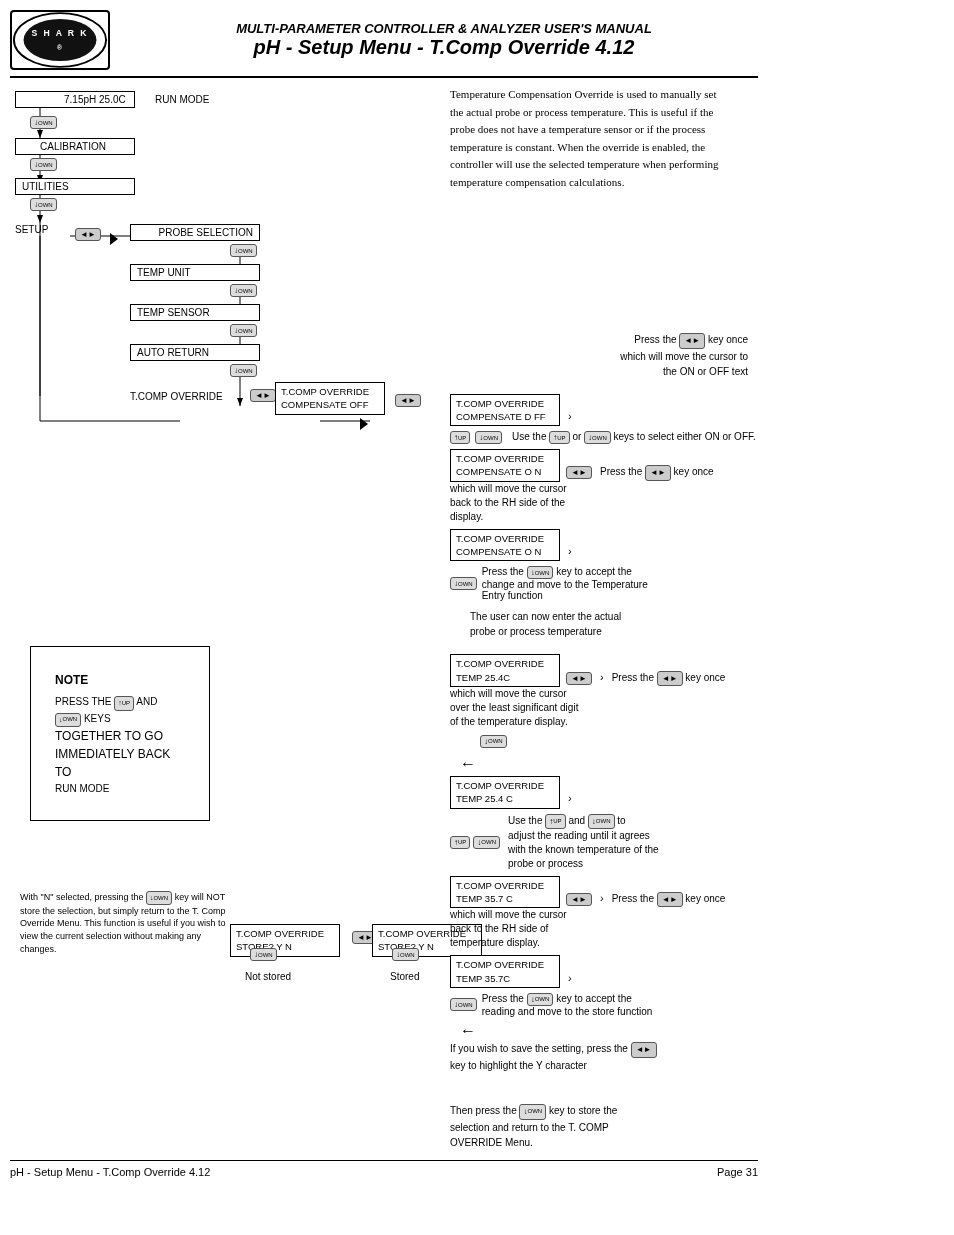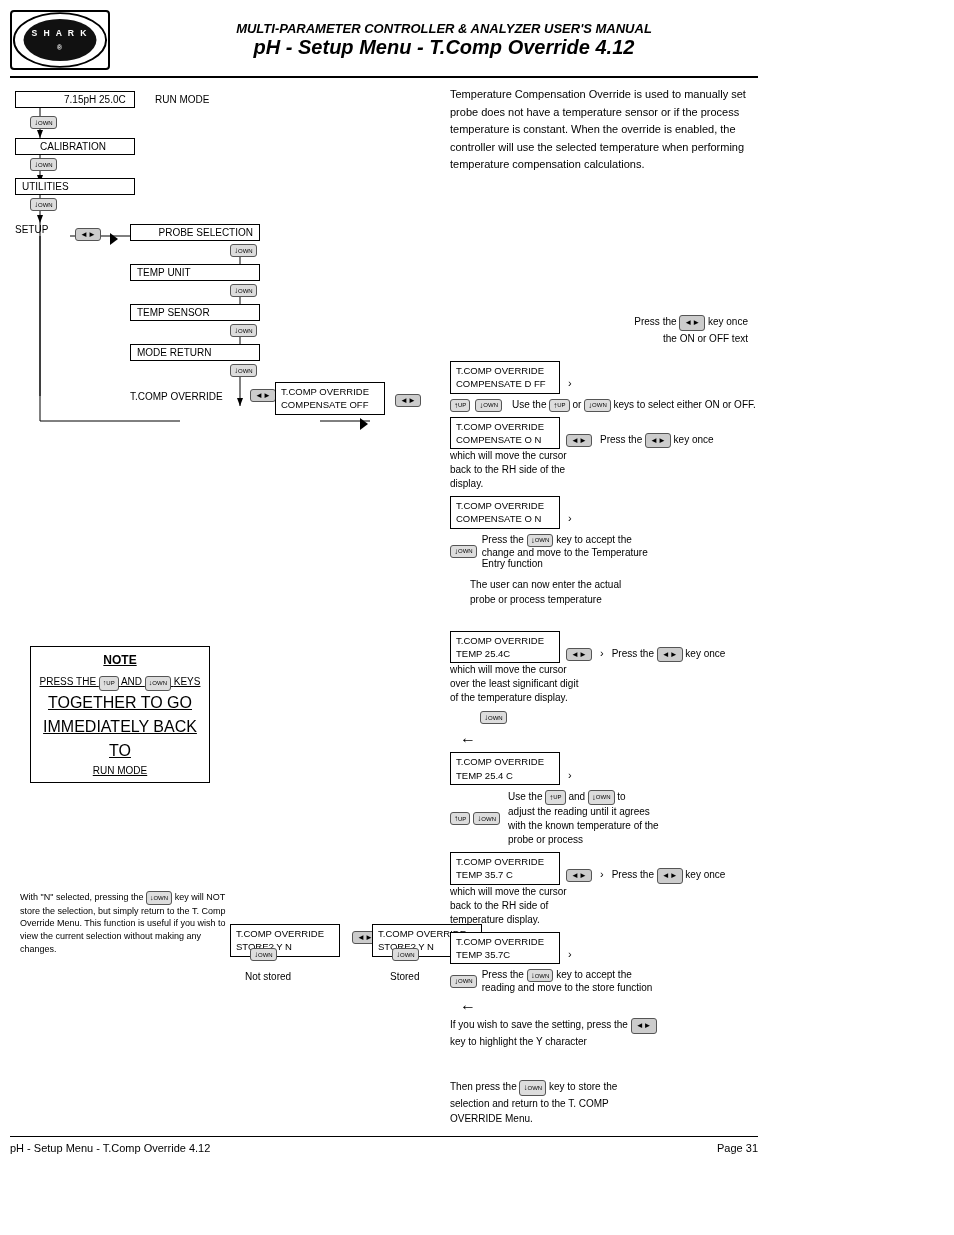--- a/index.html
+++ b/index.html
@@ -112,26 +112,24 @@
       height: 100%;
       pointer-events: none;
     }
     
     .d-item {
       position: absolute;
     }
     
     .note-box {
       border: 1px solid #000;
-      padding: 4px;
-      text-align: center;
+      padding: 24px;
       font-size: 10px;
       line-height: 1.5;
       width: 180px;
-      text-decoration: underline;
     }
     .note-box .note-title {
       font-weight: bold;
       font-size: 12px;
     }
     
     .dbox {
       border: 1px solid #000;
       padding: 2px 5px;
       display: inline-block;
@@ -259,21 +257,21 @@
         </div>
 
         <div class="d-item" style="left:120px; top:218px;">
           <div class="menu-box" style="min-width:130px;">TEMP SENSOR</div>
         </div>
         <div class="d-item" style="left:220px; top:238px;">
           <span class="btn-icon">↓<span style="font-size:6px">OWN</span></span>
         </div>
 
         <div class="d-item" style="left:120px; top:258px;">
-          <div class="menu-box" style="min-width:130px;">MODE RETURN</div>
+          <div class="menu-box" style="min-width:130px;">AUTO RETURN</div>
         </div>
         <div class="d-item" style="left:220px; top:278px;">
           <span class="btn-icon">↓<span style="font-size:6px">OWN</span></span>
         </div>
 
         <div class="d-item" style="left:120px; top:305px;">
           <span>T.COMP OVERRIDE</span>
         </div>
 
         <div class="d-item" style="left:240px; top:303px;">
@@ -294,21 +292,21 @@
         <div class="d-item" style="left:20px; top:560px;">
           <div class="note-box">
             <div class="note-title">NOTE</div>
             <div style="margin-top:5px; font-size:10px;">
               <span>PRESS THE</span>
               <span class="btn-icon" style="font-size:7px">↑<span style="font-size:6px">UP</span></span>
               <span>AND</span>
               <span class="btn-icon" style="font-size:7px">↓<span style="font-size:6px">OWN</span></span>
               <span>KEYS</span>
             </div>
-            <div style="font-size:16px;">TOGETHER TO GO IMMEDIATELY BACK TO</div>
+            <div style="font-size:12px;">TOGETHER TO GO IMMEDIATELY BACK TO</div>
             <div style="font-size:10px;">RUN MODE</div>
           </div>
         </div>
 
         <div class="d-item" style="left:220px; top:838px;">
           <div class="dbox">
             <div>T.COMP OVERRIDE</div>
             <div>STORE?    Y  N</div>
           </div>
         </div>
@@ -343,31 +341,33 @@
           <span>With "N" selected, pressing the </span>
           <span class="btn-icon" style="font-size:7px">↓<span style="font-size:6px">OWN</span></span>
           <span> key will NOT store the selection, but simply return to the T. Comp Override Menu. This function is useful if you wish to view the current selection without making any changes.</span>
         </div>
 
       </div>
     </div>
 
     <div style="flex:1; position:relative; min-height:900px;">
 
-      <div style="margin-bottom:20px; font-size:11px; line-height:1.6;">
+      <div style="margin-bottom:20px; font-size:11px; line-height:1.6;font-family:Liberation Serif, serif;">
         <div>Temperature Compensation Override is used to manually set</div>
+        <div>the actual probe or process temperature. This is useful if the</div>
         <div>probe does not have a temperature sensor or if the process</div>
         <div>temperature is constant. When the override is enabled, the</div>
         <div>controller will use the selected temperature when performing</div>
         <div>temperature compensation calculations.</div>
       </div>
 
       <div style="display:flex; align-items:flex-start; margin-bottom:15px; margin-top:140px;">
         <div style="flex:1; text-align:right; padding-right:10px; font-size:10px; line-height:1.5;">
           <div>Press the <span class="btn-enter">◄►</span> key once</div>
+          <div>which will move the cursor to</div>
           <div>the ON or OFF text</div>
         </div>
       </div>
 
       <div style="margin-bottom:5px;">
         <div class="dbox" style="display:inline-block;">
           <div>T.COMP OVERRIDE</div>
           <div>COMPENSATE D FF</div>
         </div>
         <span style="margin-left:5px; font-size:11px;">›</span>
@@ -394,21 +394,21 @@
           <div>COMPENSATE  O N</div>
         </div>
         <span style="font-size:11px; margin-left:5px;">›</span>
       </div>
 
       <div style="display:flex; align-items:center; margin-bottom:3px; font-size:10px;">
         <span class="btn-icon" style="margin-right:5px;">↓<span style="font-size:6px">OWN</span></span>
         <span>Press the <span class="btn-icon">↓<span style="font-size:6px">OWN</span></span> key to accept the<br>change and move to the Temperature<br>Entry function</span>
       </div>
 
-      <div style="margin:8px 0 24px 20px; font-size:10px; line-height:1.5;">
+      <div style="margin:8px 0 15px 20px; font-size:10px; line-height:1.5;">
         <div>The user can now enter the actual</div>
         <div>probe or process temperature</div>
       </div>
 
       <div style="margin-bottom:5px;">
         <div class="dbox" style="display:inline-block;">
           <div>T.COMP OVERRIDE</div>
           <div>TEMP  25.4C</div>
         </div>
         <span style="margin-left:3px;" class="btn-enter">◄►</span>

